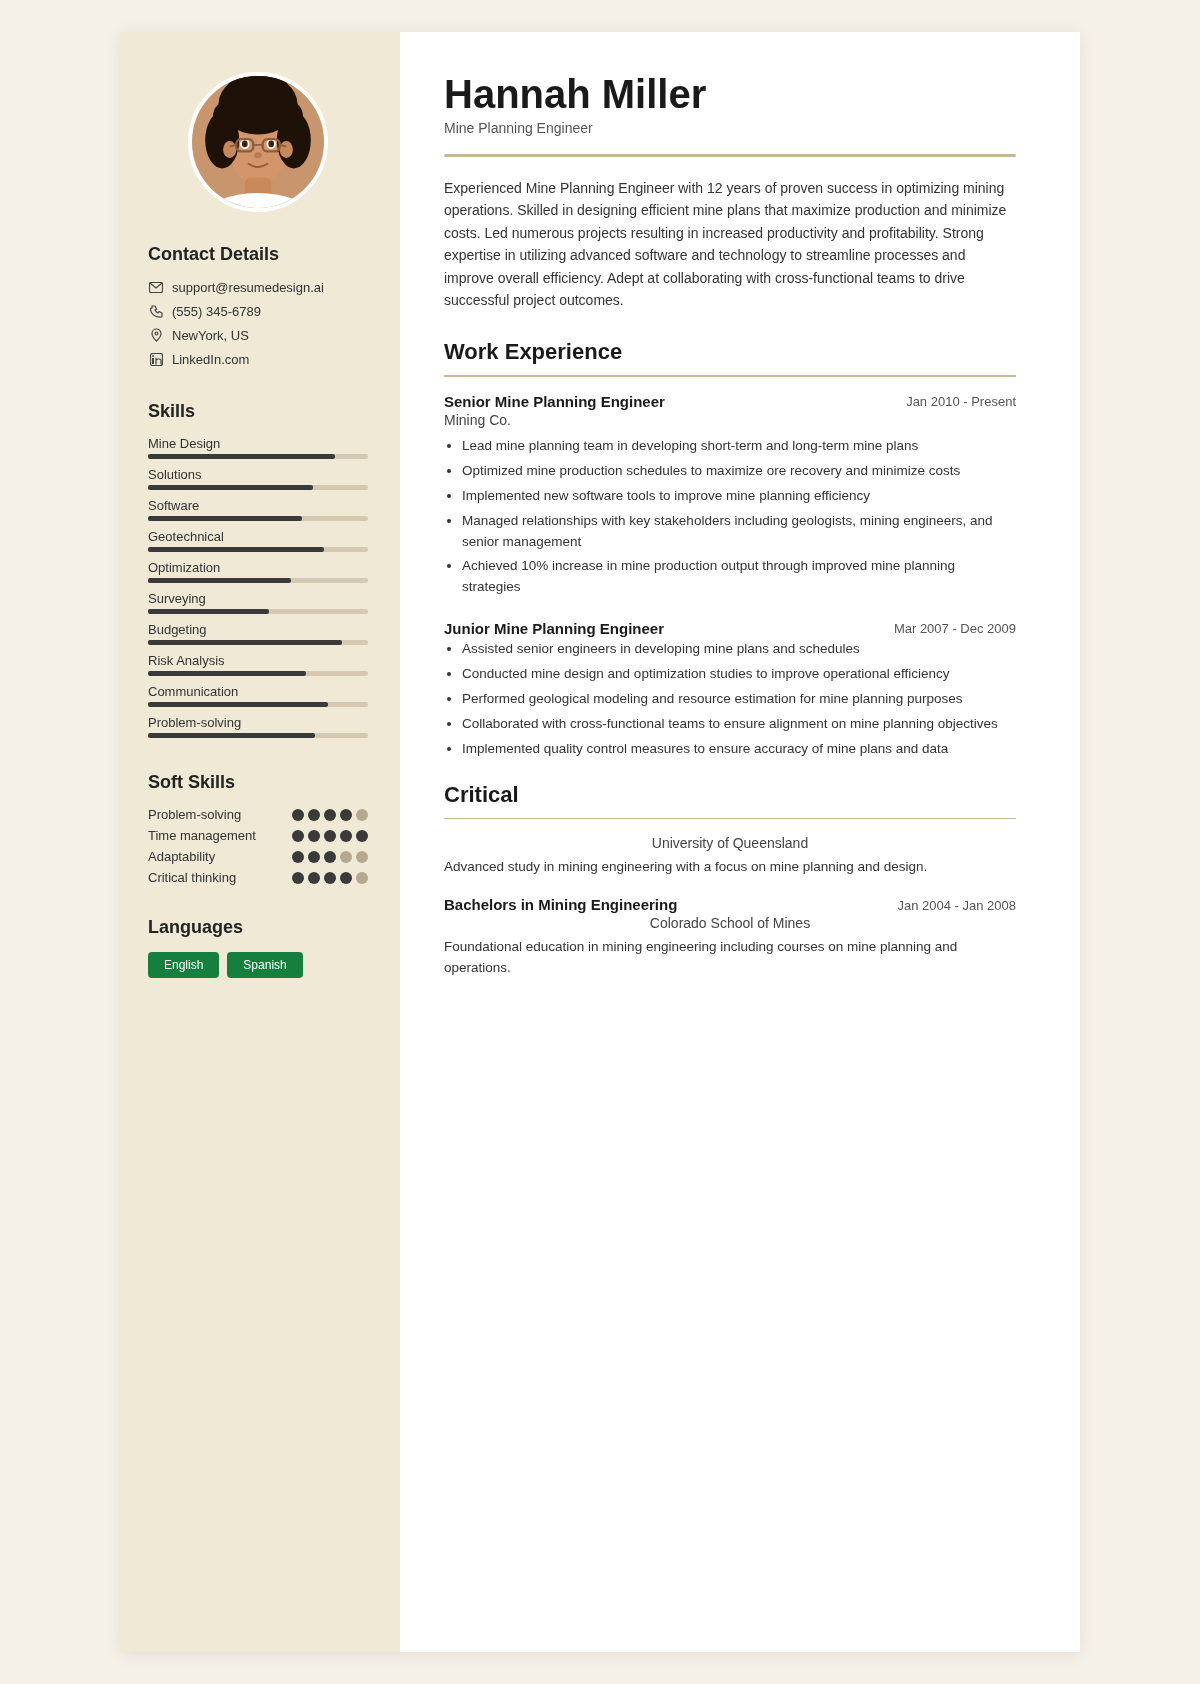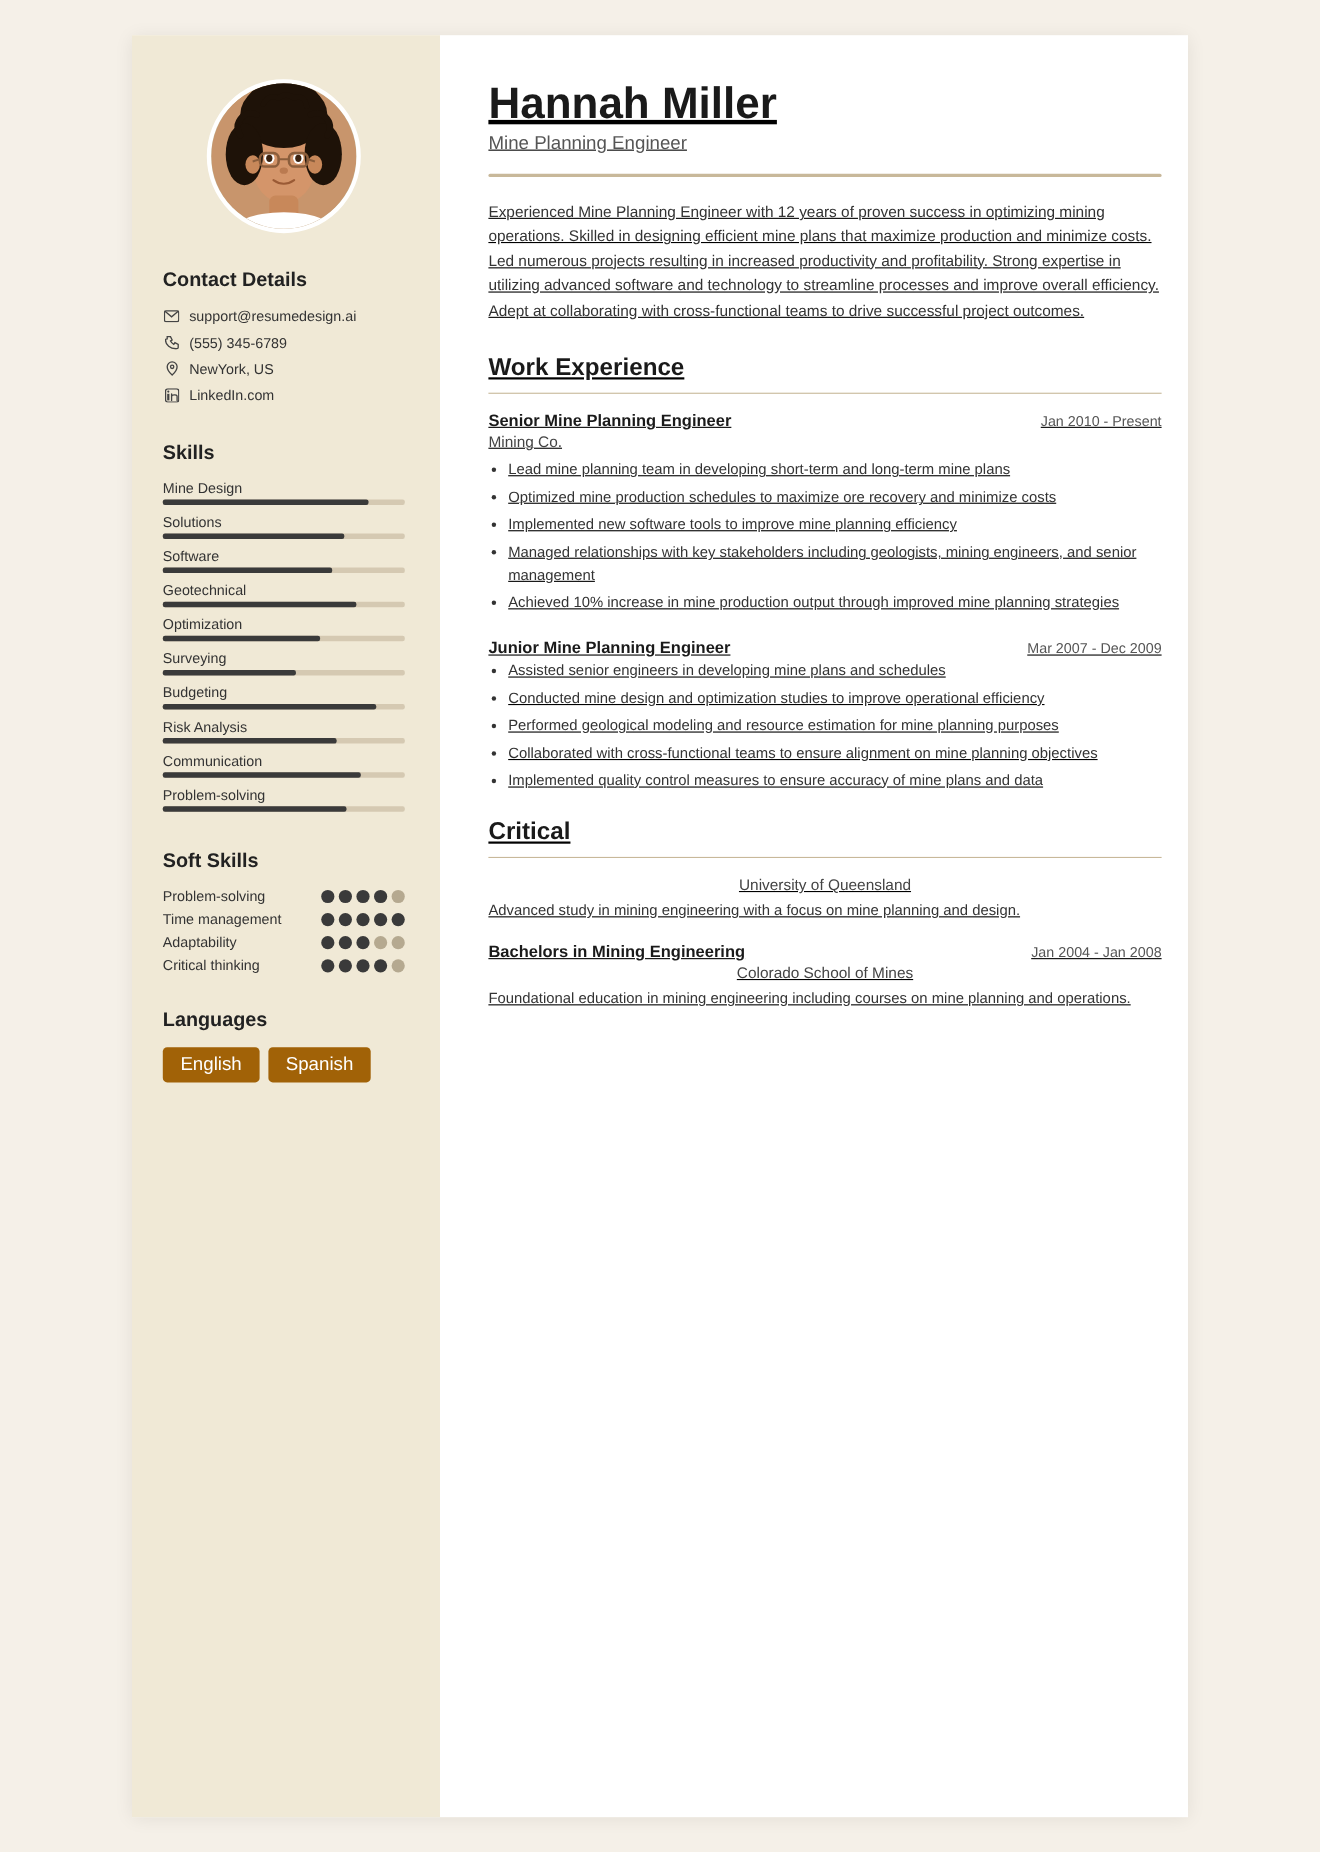--- a/index.html
+++ b/index.html
@@ -125,45 +125,44 @@
     .dot-empty { background: #b5a990; }
     .languages-section {
       width: 100%;
     }
     .language-tags {
       display: flex;
       gap: 8px;
       flex-wrap: wrap;
     }
     .language-tag {
-      background: #a16207;
+      background: #15803d;
       color: #fff;
       border-radius: 4px;
       padding: 6px 16px;
-      font-size: 17px;
+      font-size: 12px;
       font-weight: 500;
     }
 
     
     .main-content {
       flex: 1;
-      padding: 40px 24px 40px 44px;
-      text-decoration: underline;
+      padding: 40px 64px 40px 44px;
     }
     .main-header {
       margin-bottom: 18px;
     }
     .main-name {
       font-size: 40px;
       font-weight: bold;
       color: #1a1a1a;
       line-height: 1.1;
     }
     .main-title {
-      font-size: 17px;
+      font-size: 14px;
       color: #555;
       margin-top: 4px;
       font-weight: 400;
     }
     .divider {
       height: 3px;
       background: #c8b89a;
       width: 100%;
       margin: 16px 0 20px 0;
       border-radius: 2px;

